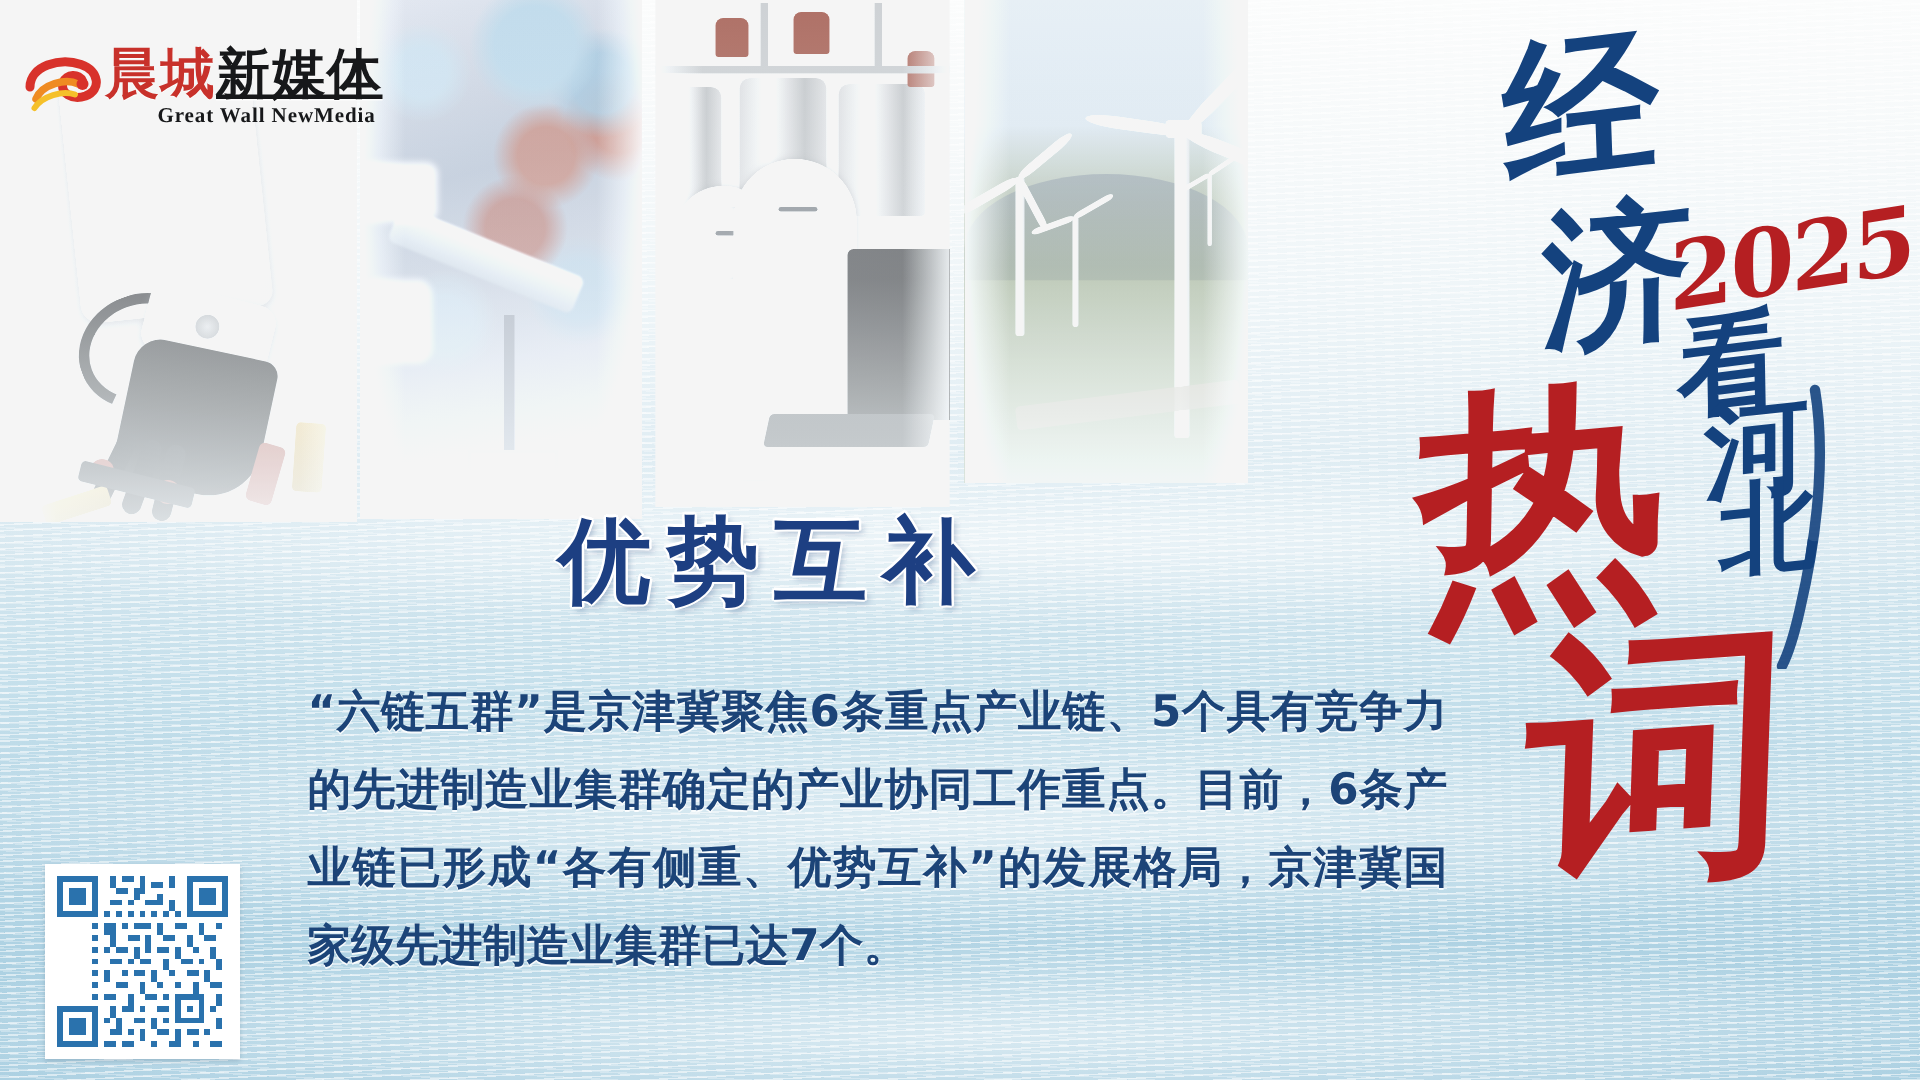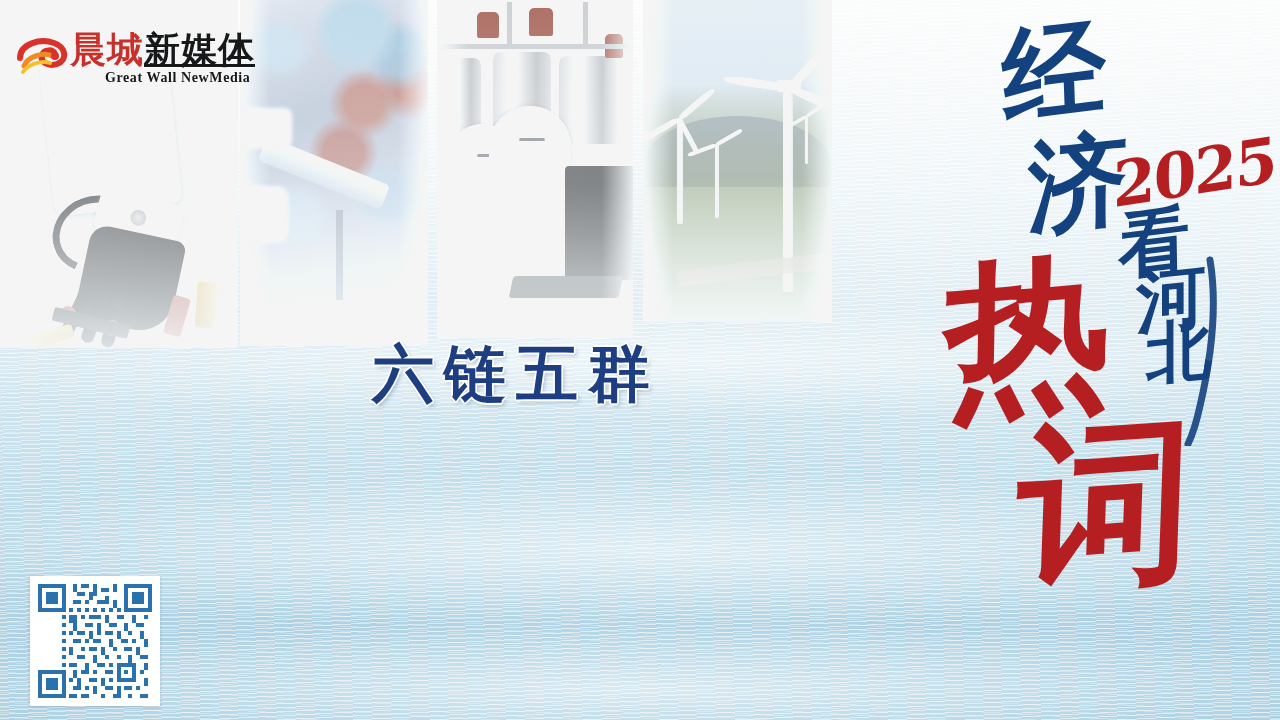--- a/index.html
+++ b/index.html
@@ -289,22 +289,23 @@
     <svg class="logo-swirl" viewBox="0 0 58 42">
       <path d="M6 22 C6 8, 26 2, 40 7 C52 11, 54 24, 43 28 C34 31, 26 26, 28 19 C30 13, 39 13, 41 18" fill="none" stroke="#d8322b" stroke-width="6" stroke-linecap="round"></path>
       <path d="M10 30 C14 20, 30 16, 38 20" fill="none" stroke="#ef8b22" stroke-width="5" stroke-linecap="round"></path>
       <path d="M9 36 C14 28, 28 24, 36 27" fill="none" stroke="#f5c02a" stroke-width="4" stroke-linecap="round"></path>
       <circle cx="41" cy="20" r="4" fill="#d8322b"></circle>
     </svg>
     <div class="logo-cn"><span class="red">晨城</span><span class="blk">新媒体</span></div>
     <div class="logo-en">Great Wall NewMedia</div>
   </div>
 
-  <div id="headline">六链五群</div>
-
+  <div id="headline">优势互补</div>
+
+  <div id="body-copy">“六链五群”是京津冀聚焦6条重点产业链、5个具有竞争力的先进制造业集群确定的产业协同工作重点。目前，6条产业链已形成“各有侧重、优势互补”的发展格局，京津冀国家级先进制造业集群已达7个。</div>
 
   <div id="calli">
     <div class="cal cal-blue" id="cal-jing">经</div>
     <div class="cal cal-blue" id="cal-ji">济</div>
     <div class="cal cal-red" id="cal-2025">2025</div>
     <div class="cal cal-blue" id="cal-kan">看</div>
     <div class="cal cal-blue" id="cal-he">河</div>
     <div class="cal cal-blue" id="cal-bei">北</div>
     <div class="cal cal-red" id="cal-re">热</div>
     <div class="cal cal-red" id="cal-ci">词</div>

